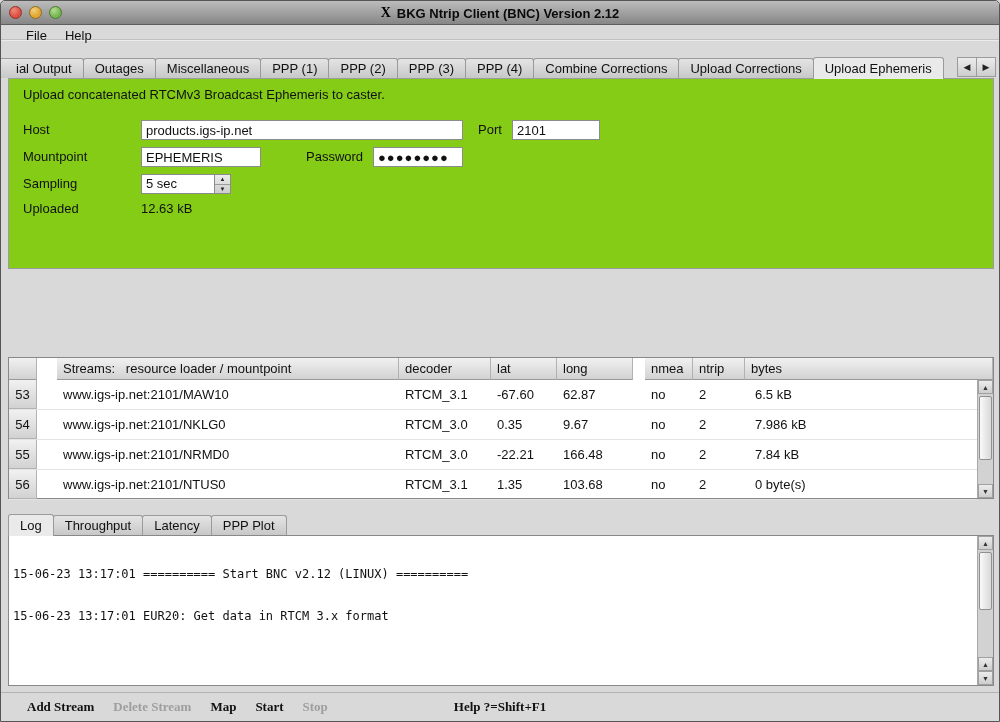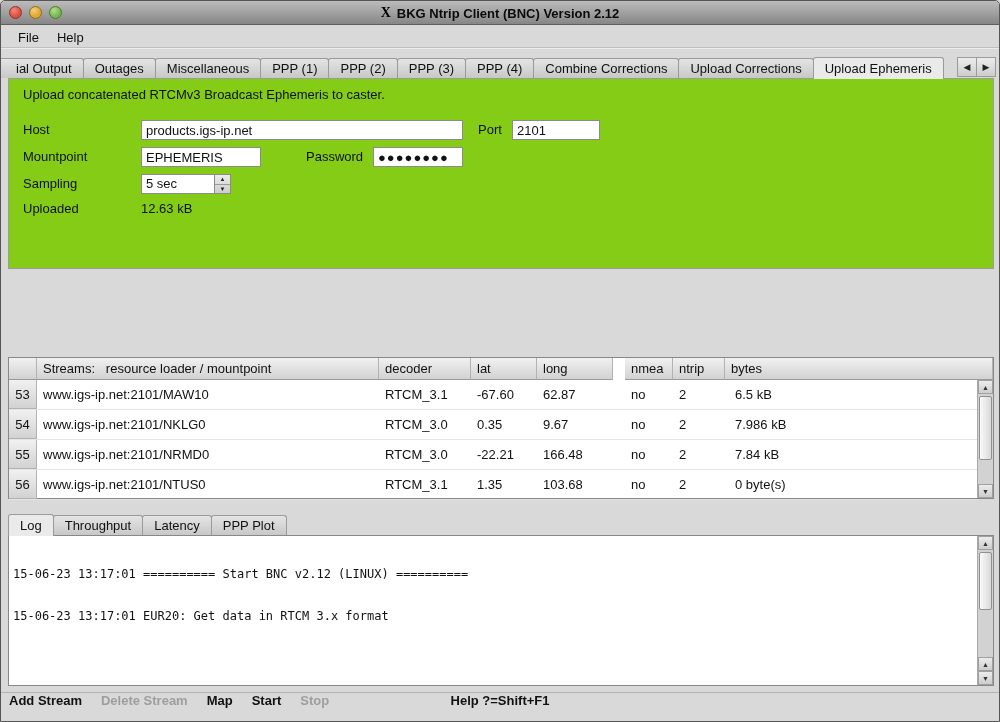--- a/index.html
+++ b/index.html
@@ -13,21 +13,21 @@
   .traffic { display:flex; gap:7px; padding-left:8px; z-index:2; }
   .tl { width:13px; height:13px; border-radius:50%; display:inline-block; }
   .tl-red   { background:radial-gradient(circle at 35% 30%, #f08a77, #dd4f43 60%); border:1px solid #8f3228; }
   .tl-yellow{ background:radial-gradient(circle at 35% 30%, #f4cf7e, #e0a62f 60%); border:1px solid #8f6d1e; }
   .tl-green { background:radial-gradient(circle at 35% 30%, #b4dd8e, #77b753 60%); border:1px solid #4b7a2c; }
   .titlewrap { position:absolute; left:0; right:0; top:0; height:24px; display:flex; align-items:center; justify-content:center; gap:6px; pointer-events:none; }
   .xicon { font-family:"Liberation Serif", serif; font-weight:bold; font-size:14px; color:#000; line-height:14px; }
   .title { font-weight:bold; font-size:13px; color:#0a0a0a; }
 
   
-  .menubar { position:absolute; top:25px; left:0; right:0; height:22px; display:flex; align-items:flex-end; padding-left:8px;
+  .menubar { position:absolute; top:25px; left:0; right:0; height:14px; display:flex; align-items:flex-start; padding-left:16px;
     background:#d9d9d9; border-bottom:1px solid #c0c0c0; box-shadow:0 1px 0 #ececec; }
   .menuitem { padding:2px 9px; cursor:default; }
 
   
   .tabbar { position:absolute; top:55px; left:0; right:0; height:22px; display:flex; align-items:flex-end; z-index:3; padding-left:0; }
   .tab { display:inline-flex; align-items:center; height:20px; padding:0 11px; white-space:nowrap;
     background:linear-gradient(#e4e4e4,#c8c8c8); border:1px solid #9b9b9b; border-bottom:none;
     border-radius:3px 3px 0 0; margin-right:-1px; cursor:default; }
   .tab.tab-cut { border-left:none; border-top-left-radius:0; padding-left:15px; }
   .tab.active { height:22px; margin-bottom:-1px; background:#eaeaea; z-index:4; position:relative; }
@@ -60,21 +60,21 @@
   .lbl-upl { left:14px; top:120px; }
   .val-upl { left:132px; top:120px; }
 
   
   .streams { position:absolute; top:356px; left:7px; width:986px; height:142px; border:1px solid #888; background:#fff; }
   .shead { position:absolute; top:0; left:0; right:0; height:22px; display:flex; }
   .hcell { background:linear-gradient(#f1f1f1,#d2d2d2); border-right:1px solid #b2b2b2; border-bottom:1px solid #9a9a9a;
     line-height:21px; padding-left:6px; overflow:hidden; white-space:nowrap; }
   .pre { white-space:pre; }
   .c-num   { width:28px; flex:none; }
-  .c-mount { width:342px; flex:none; }
+  .c-mount { width:342px; flex:none;margin-left:20px; }
   .c-dec   { width:92px; flex:none; }
   .c-lat   { width:66px; flex:none; }
   .c-long  { width:76px; flex:none; }
   .c-nmea  { width:48px; flex:none;margin-left:12px; }
   .c-ntrip { width:52px; flex:none; }
   .c-bytes { flex:1; }
   .sbody { position:absolute; top:22px; left:0; right:16px; bottom:0; }
   .srow { display:flex; height:30px; border-bottom:1px solid #e4e4e4; }
   .cell { line-height:29px; padding-left:6px; overflow:hidden; white-space:nowrap; }
   .rownum { background:linear-gradient(#f1f1f1,#d2d2d2); border-right:1px solid #b2b2b2; border-bottom:1px solid #b2b2b2;
@@ -96,21 +96,21 @@
   
   .btabs { position:absolute; top:512px; left:7px; height:22px; display:flex; align-items:flex-end; z-index:3; }
   .logframe { position:absolute; top:534px; left:7px; width:986px; height:151px; border:1px solid #888; background:#fff; }
   .logtext { position:absolute; top:3px; left:4px; right:18px; bottom:2px; overflow:hidden;
     font-family:"DejaVu Sans Mono", monospace; font-size:12px; line-height:14px; white-space:pre; }
   .logscroll { top:0; }
   .logscroll .thumb { top:16px; height:58px; }
 
   
   .statusbar { position:absolute; left:0; right:0; bottom:0; height:29px; border-top:1px solid #b3b3b3;
-    background:#d9d9d9; display:flex; align-items:flex-start; padding:0 8px; }
+    background:#d9d9d9; display:flex; align-items:center; padding:0 26px;font-family:Liberation Serif, serif; }
   .sbbtn { font-weight:bold; margin-right:19px; cursor:default; }
   .sbbtn.disabled { color:#9e9e9e; }
   .sbhelp { position:absolute; left:50%; transform:translateX(-50%); font-weight:bold; }
 </style>
 </head>
 <body>
 
 <div class="window">
 
   <div class="titlebar">

